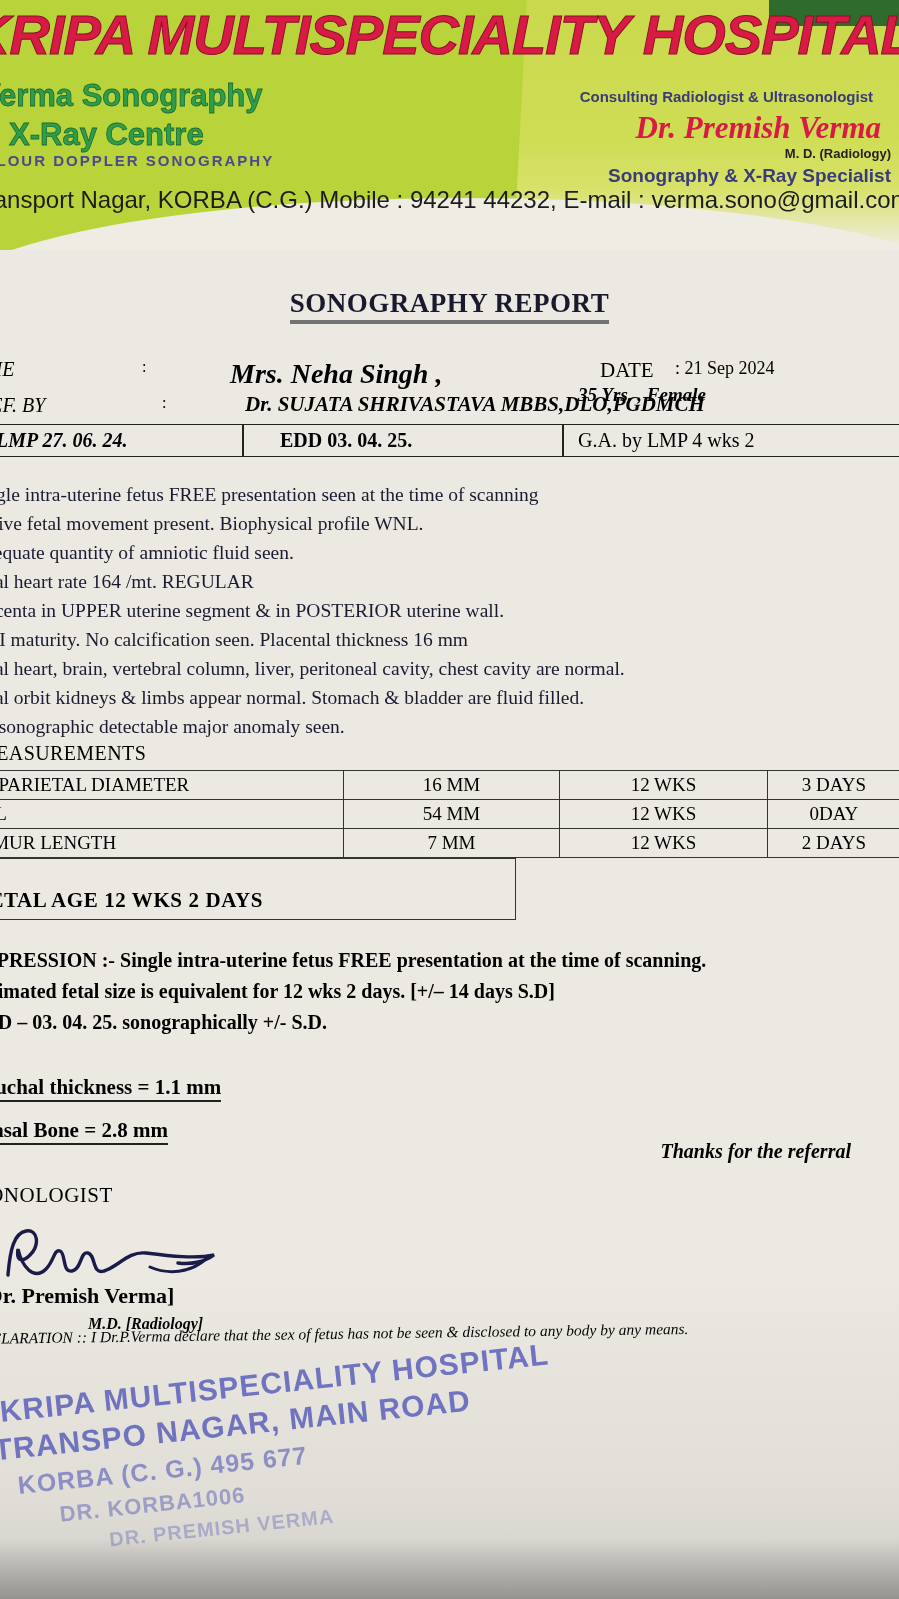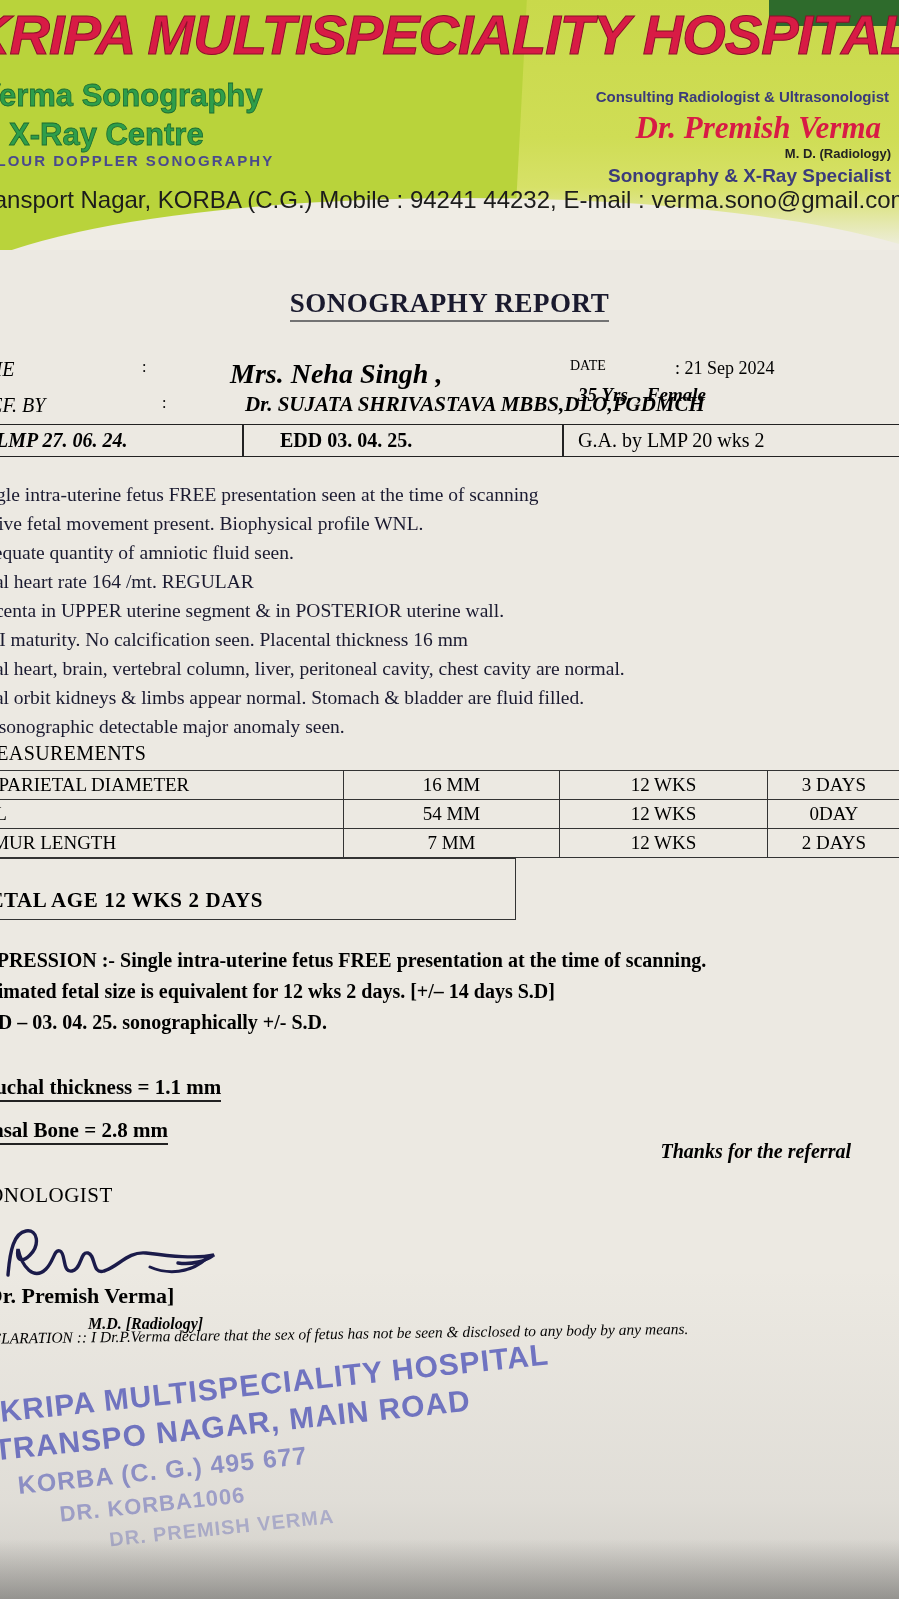--- a/index.html
+++ b/index.html
@@ -99,21 +99,21 @@
   .lh-addr {
     position: absolute;
     left: -28px; top: 186px;
     font-family: "Liberation Sans", sans-serif;
     font-size: 24px;
     color: #1c1c1c;
     white-space: nowrap;
   }
   .lh-right-1 {
     position: absolute;
-    right: 10px; top: 88px;
+    right: 26px; top: 88px;
     font-family: "Liberation Sans", sans-serif;
     font-size: 15px;
     font-weight: bold;
     color: #3b3b7a;
     white-space: nowrap;
     text-align: right;
   }
   .lh-right-2 {
     position: absolute;
     right: 18px; top: 110px;
@@ -149,28 +149,28 @@
     position: absolute;
     left: 0; top: 288px;
     width: 899px;
     text-align: center;
     font-size: 27px;
     font-weight: bold;
     letter-spacing: 0.5px;
     color: #1a1a2e;
   }
   .report-title span {
-    border-bottom: 2px solid #737373;
+    border-bottom: 4px solid #737373;
     padding-bottom: 2px;
   }
   .row-name { position: absolute; left: -20px; top: 358px; width: 899px; }
   .lbl-name { position: absolute; left: -20px; font-style: italic; font-size: 20px; }
   .colon1 { position: absolute; left: 162px; }
   .val-name { position: absolute; left: 250px; font-weight: bold; font-style: italic; font-size: 28px; }
-  .lbl-date { position: absolute; left: 590px; font-size: 14px; }
+  .lbl-date { position: absolute; left: 620px; font-size: 21px; }
   .val-date { position: absolute; left: 695px; font-size: 18px; }
   .val-age { position: absolute; left: 578px; top: 384px; font-style: italic; font-weight: bold; font-size: 19px; }
 
   .lbl-ref { position: absolute; left: -22px; top: 394px; font-style: italic; font-size: 20px; }
   .colon2 { position: absolute; left: 162px; top: 394px; }
   .val-ref { position: absolute; left: 245px; top: 392px; font-weight: bold; font-style: italic; font-size: 21px; }
 
   .lmp-table {
     position: absolute;
     left: -30px; top: 424px;
@@ -379,21 +379,21 @@
 
   <div class="lbl-ref">REF. BY</div>
   <div class="colon2">:</div>
   <div class="val-ref">Dr. SUJATA SHRIVASTAVA MBBS,DLO,PGDMCH</div>
 
   <div class="lmp-table">
     <span class="lmp-cell cell-lmp">LMP   27. 06. 24.</span>
     <span class="sep1"></span>
     <span class="lmp-cell cell-edd">EDD    03. 04. 25.</span>
     <span class="sep2"></span>
-    <span class="lmp-cell cell-ga">G.A. by LMP   20  wks   2</span>
+    <span class="lmp-cell cell-ga">G.A. by LMP   4  wks   2</span>
   </div>
 
   <div class="findings">
     <div>Single intra-uterine fetus   FREE  presentation seen at the time of scanning</div>
     <div>Active fetal movement present.  Biophysical profile WNL.</div>
     <div>Adequate quantity of amniotic fluid seen.</div>
     <div>Fetal heart rate  164 /mt.   REGULAR</div>
     <div>Placenta in  UPPER   uterine segment &amp; in  POSTERIOR   uterine wall.</div>
     <div>Gr. I maturity.  No calcification seen.  Placental thickness 16   mm</div>
     <div>Fetal heart, brain, vertebral column, liver, peritoneal cavity, chest cavity are normal.</div>

